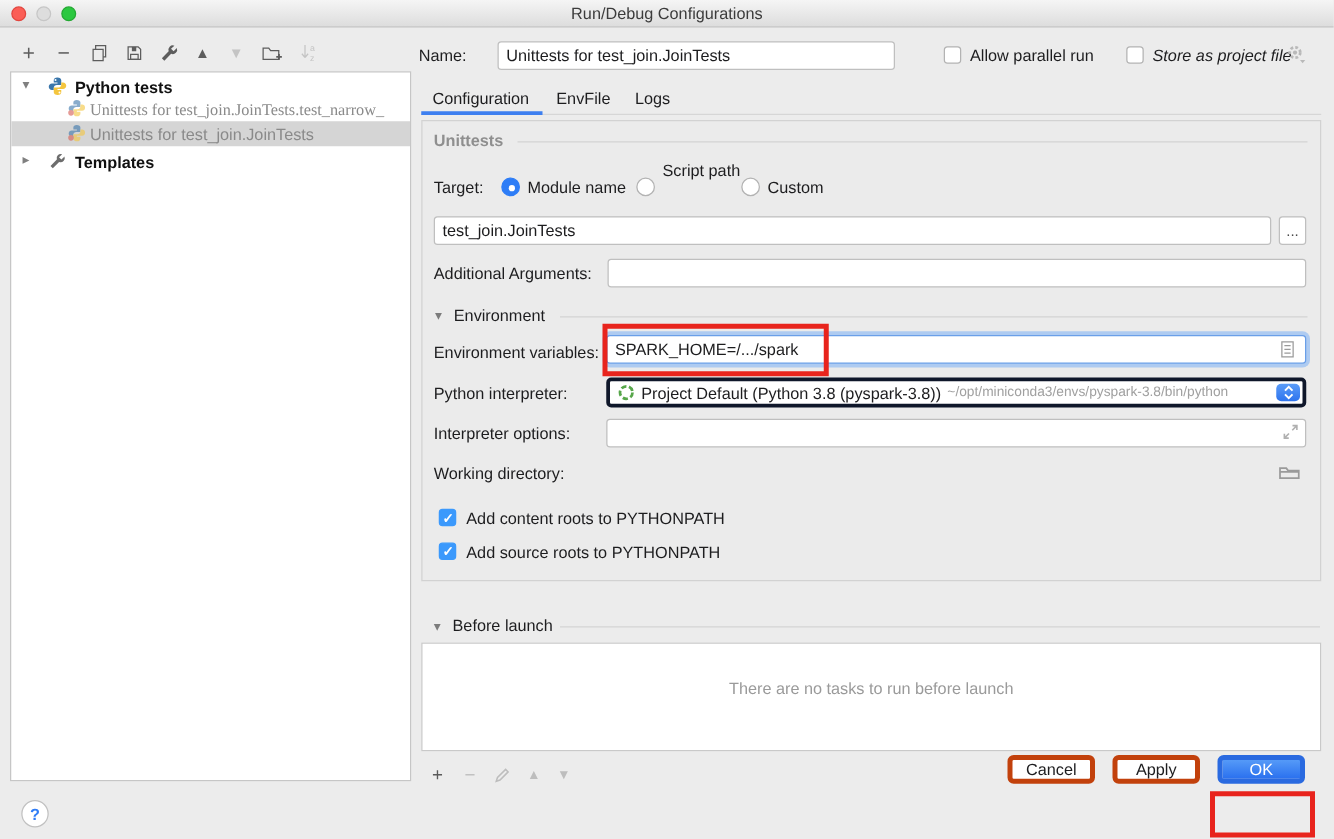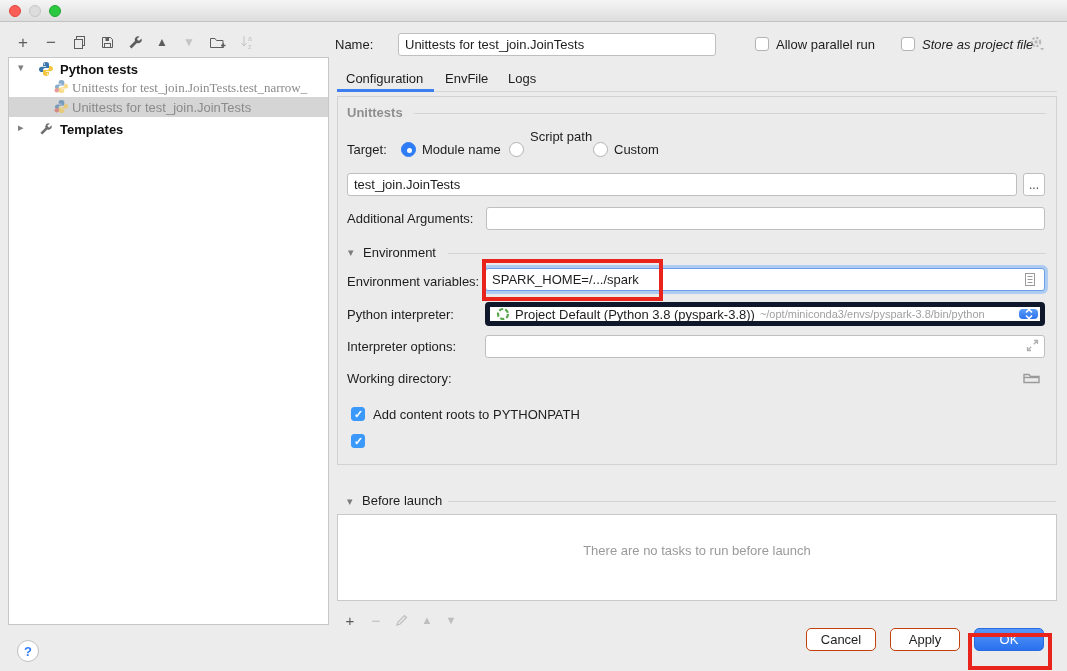--- a/index.html
+++ b/index.html
@@ -90,21 +90,21 @@
   .radio.selected::after {
     content:""; position:absolute; left:5px; top:5px; width:5px; height:5px;
     border-radius:50%; background:#fff;
   }
   .mini-btn {
     position:absolute; background:#fff; border:1px solid #bfbfbf; border-radius:3px;
     font-size:12px; color:#4a4a4a; display:flex; align-items:center; justify-content:center;
   }
   .focus-ring { border:1px solid #6a9fe8 !important; box-shadow:0 0 0 3px #aecbf1; }
   .combo {
-    position:absolute; background:#fff; border:5px solid #0f172a; border-radius:4px;
+    position:absolute; background:#fff; border:3px solid #0f172a; border-radius:4px;
     display:flex; align-items:center; padding-left:6px; overflow:hidden;
   }
   .combo-main { margin-left:5px; font-size:13px; color:#1d1d1f; white-space:nowrap; }
   .combo-path { margin-left:5px; font-size:11px; color:#a0a0a0; white-space:nowrap; }
   .stepper {
     position:absolute; right:2px; top:2px; bottom:2px; width:19px;
     background:linear-gradient(#5a9cf8,#2e74ee); border-radius:4px;
     display:flex; align-items:center; justify-content:center;
   }
   .fld-icon { position:absolute; display:flex; align-items:center; justify-content:center; }
@@ -112,22 +112,22 @@
   
   .bl-box {
     position:absolute; left:337px; top:514px; width:720px; height:87px;
     background:#fff; border:1px solid #c9c9c9;
   }
   .bl-empty { position:absolute; left:0; right:0; top:28px; text-align:center; color:#9a9a9a; font-size:13px; }
   .bl-icon { position:absolute; top:610px; width:20px; height:20px; display:flex; align-items:center; justify-content:center; font-size:15px; }
 
   
   .btn {
-    position:absolute; top:628px; width:70px; height:23px;
-    background:#fff; border:1px solid #c2410c; border-radius:5px;
+    position:absolute; top:604px; width:70px; height:23px;
+    background:#fff; border:4px solid #c2410c; border-radius:5px;
     font-size:13px; color:#1d1d1f; display:flex; align-items:center; justify-content:center;
     cursor:default;
   }
   .btn.primary {
     background:linear-gradient(#559af8,#2a70ee); border-color:#2a6ae0; color:#fff;
   }
   .help-btn {
     position:absolute; left:17px; top:640px; width:22px; height:22px; border-radius:50%;
     background:#fff; border:1px solid #c1c1c1; color:#2f7cf6; font-weight:bold;
     display:flex; align-items:center; justify-content:center; font-size:13px;
@@ -138,20 +138,21 @@
     position:absolute; border:4px solid #e8241d; pointer-events:none; z-index:50;
   }
 </style>
 </head>
 <body>
 
 <div class="titlebar">
   <div class="tl tl-close"></div>
   <div class="tl tl-min"></div>
   <div class="tl tl-zoom"></div>
+  <div class="title-text">Run/Debug Configurations</div>
 </div>
 
 <div class="tb-icon" style="left:12px;">
     <span>+</span>
   </div>
 <div class="tb-icon" style="left:40px;">
     <span>−</span>
   </div>
 <div class="tb-icon" style="left:68px;">
   <svg width="15" height="15" viewBox="0 0 15 15">
@@ -312,20 +313,21 @@
   <div class="fld-icon" style="left:685px; top:274px;">
     <svg width="17" height="14">
         <path d="M1 3.5h5l1.5 2h8.5v6H1z" fill="none" stroke="#9a9a9a" stroke-width="1.4"></path>
         <path d="M1 6.5h15" stroke="#9a9a9a" stroke-width="1.4"></path>
       </svg>
   </div>
 
   <div class="checkbox checked" style="left:13px; top:310px;"></div>
   <div class="lbl" style="left:35px; top:310px;">Add content roots to PYTHONPATH</div>
   <div class="checkbox checked" style="left:13px; top:337px;"></div>
+  <div class="lbl" style="left:35px; top:337px;">Add source roots to PYTHONPATH</div>
 </div>
 
 <div class="lbl" style="left:347px; top:495px; color:#7c7c7c; font-size:11px;">▾</div>
 <div class="lbl" style="left:362px; top:493px;">Before launch</div>
 <div class="hline" style="left:448px; top:501px; width:608px;"></div>
 
 <div class="bl-box">
   <div class="bl-empty">There are no tasks to run before launch</div>
 </div>
 

